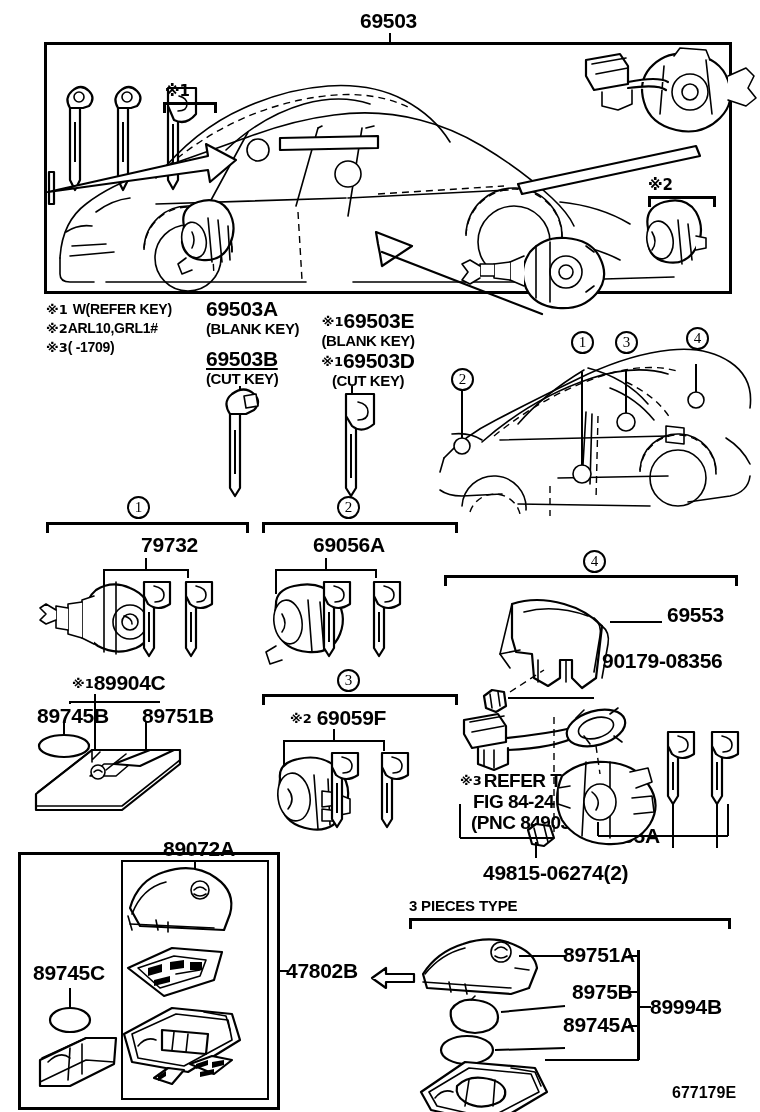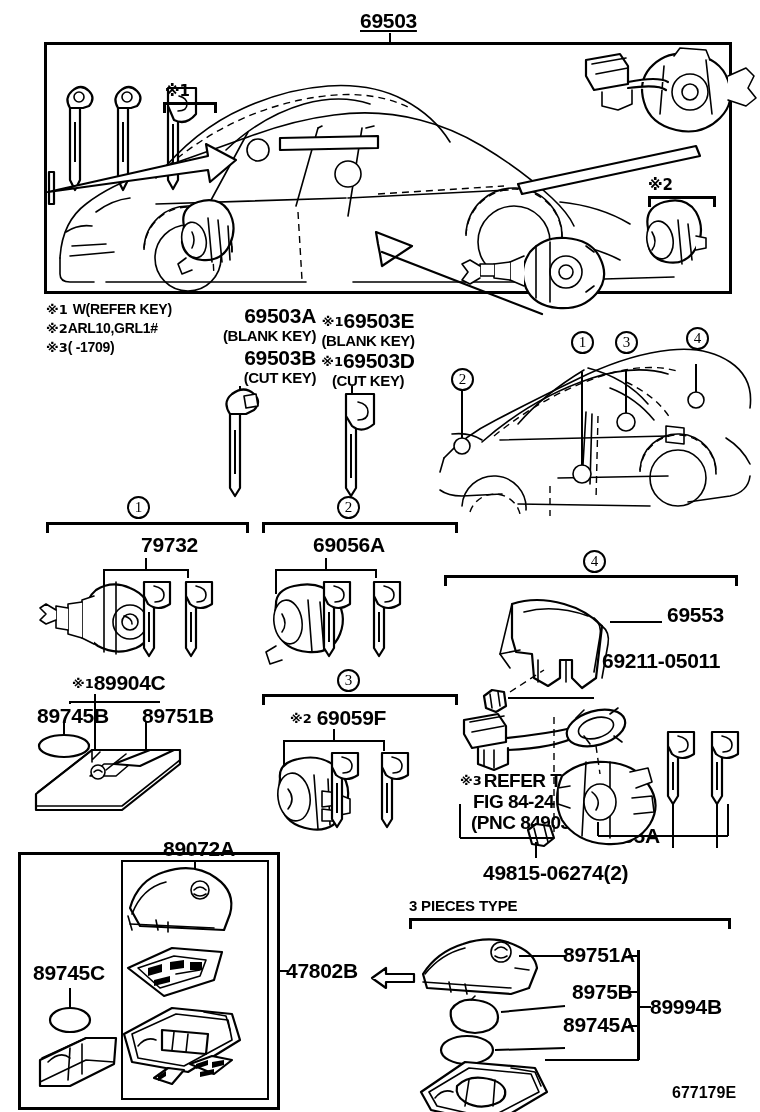--- a/index.html
+++ b/index.html
@@ -103,21 +103,21 @@
   .art-d { stroke: #000; fill: none; stroke-width: 1.4; stroke-dasharray: 7 5; }
   .art-th { stroke: #000; fill: #fff; stroke-width: 2.2; stroke-linejoin: round; stroke-linecap: round; }
   .art-nf { stroke: #000; fill: none; stroke-width: 1.6; stroke-linejoin: round; stroke-linecap: round; }
   .art-f { fill: #000; stroke: none; }
 </style>
 </head>
 <body>
 
 <div class="stage">
 
-  <div class="abs pn" style="left:360px; top:10px;text-decoration:underline;">69503</div>
+  <div class="abs pn" style="left:360px; top:10px;">69503</div>
   <div class="abs" style="left:387px; top:33px;">
     <svg width="6" height="12">
         <line class="ln" x1="3" y1="0" x2="3" y2="12"></line>
       </svg>
   </div>
 
   <div class="abs box" style="left:44px; top:42px; width:688px; height:252px;"></div>
 
   <div class="abs" style="left:48px; top:46px; width:680px; height:244px;">
     <svg width="680" height="244" viewBox="0 0 680 244">
@@ -256,24 +256,24 @@
     <div style="display:flex; align-items:baseline;">
       <span class="mark">※2</span>
       <span class="legend" style="">ARL10,GRL1#</span>
     </div>
     <div style="display:flex; align-items:baseline;">
       <span class="mark">※3</span>
       <span class="legend" style="margin-left:0;">(      -1709)</span>
     </div>
   </div>
 
-  <div class="abs" style="left:206px; top:305px; text-align:right; width:110px;">
+  <div class="abs" style="left:206px; top:298px; text-align:left; width:110px;">
     <div class="pn">69503A</div>
     <div class="sub" style="margin-top:2px;">(BLANK KEY)</div>
-    <div class="pn" style="margin-top:4px;">69503B</div>
+    <div class="pn" style="margin-top:12px;text-decoration:underline;">69503B</div>
     <div class="sub" style="margin-top:2px;">(CUT KEY)</div>
   </div>
 
   <div class="abs" style="left:306px; top:310px; width:124px; text-align:center;">
     <div style="display:flex; align-items:flex-end; justify-content:center;">
       <span class="mark" style="padding-bottom:2px;">※1</span>
       <span class="pn">69503E</span>
     </div>
     <div class="sub" style="margin-top:2px;">(BLANK KEY)</div>
     <div style="display:flex; align-items:flex-end; justify-content:center; margin-top:2px;">
@@ -500,21 +500,21 @@
       </g>
     </svg>
   </div>
 
   <div class="abs cnum" style="left:583px; top:550px;">4</div>
   <div class="bracket" style="left:444px; top:575px; width:294px; height:11px;">
       <div class="bar"></div>
     </div>
 
   <div class="abs pn" style="left:667px; top:604px;">69553</div>
-  <div class="abs pn" style="left:602px; top:650px;">69211-05011</div>
+  <div class="abs pn" style="left:602px; top:650px;">90179-08356</div>
   <div class="abs pn" style="left:588px; top:825px;">69055A</div>
   <div class="abs pn" style="left:483px; top:862px;">49815-06274(2)</div>
 
   <div class="abs" style="left:460px; top:770px;">
     <div style="display:flex; align-items:flex-start;">
       <span class="mark" style="padding-top:3px;">※3</span>
       <span class="note" style="margin-left:2px;">REFER TO</span>
     </div>
     <div class="note" style="margin-left:13px;">FIG 84-24</div>
     <div class="note" style="margin-left:11px;">(PNC 84903B)</div>

